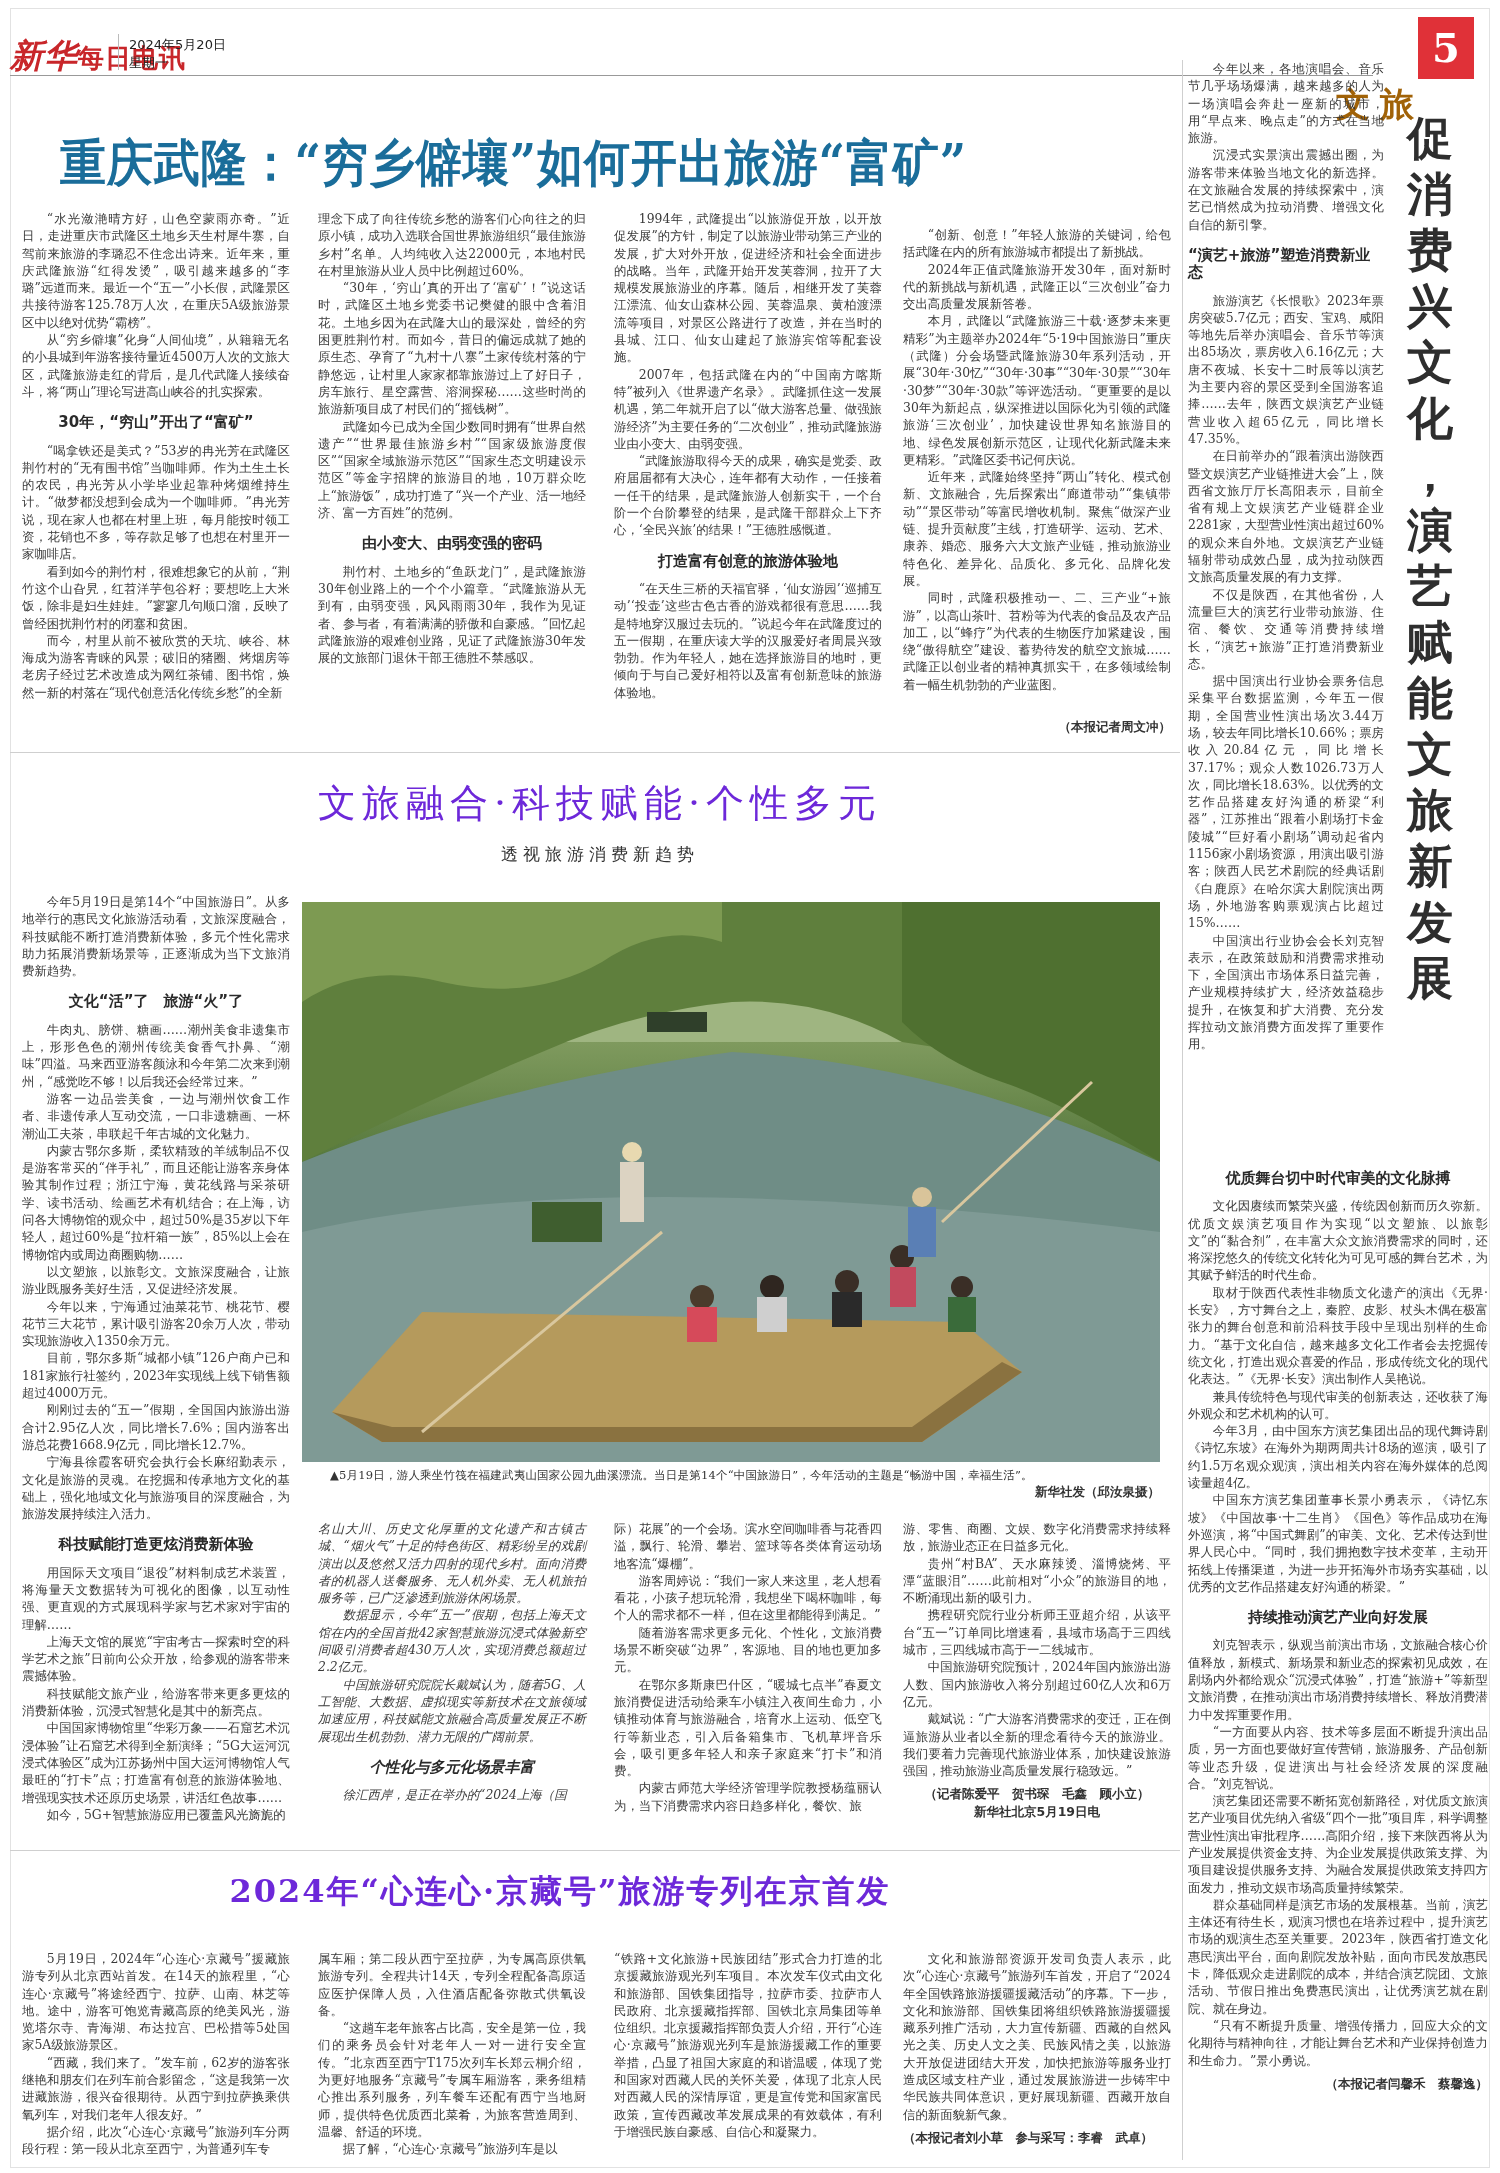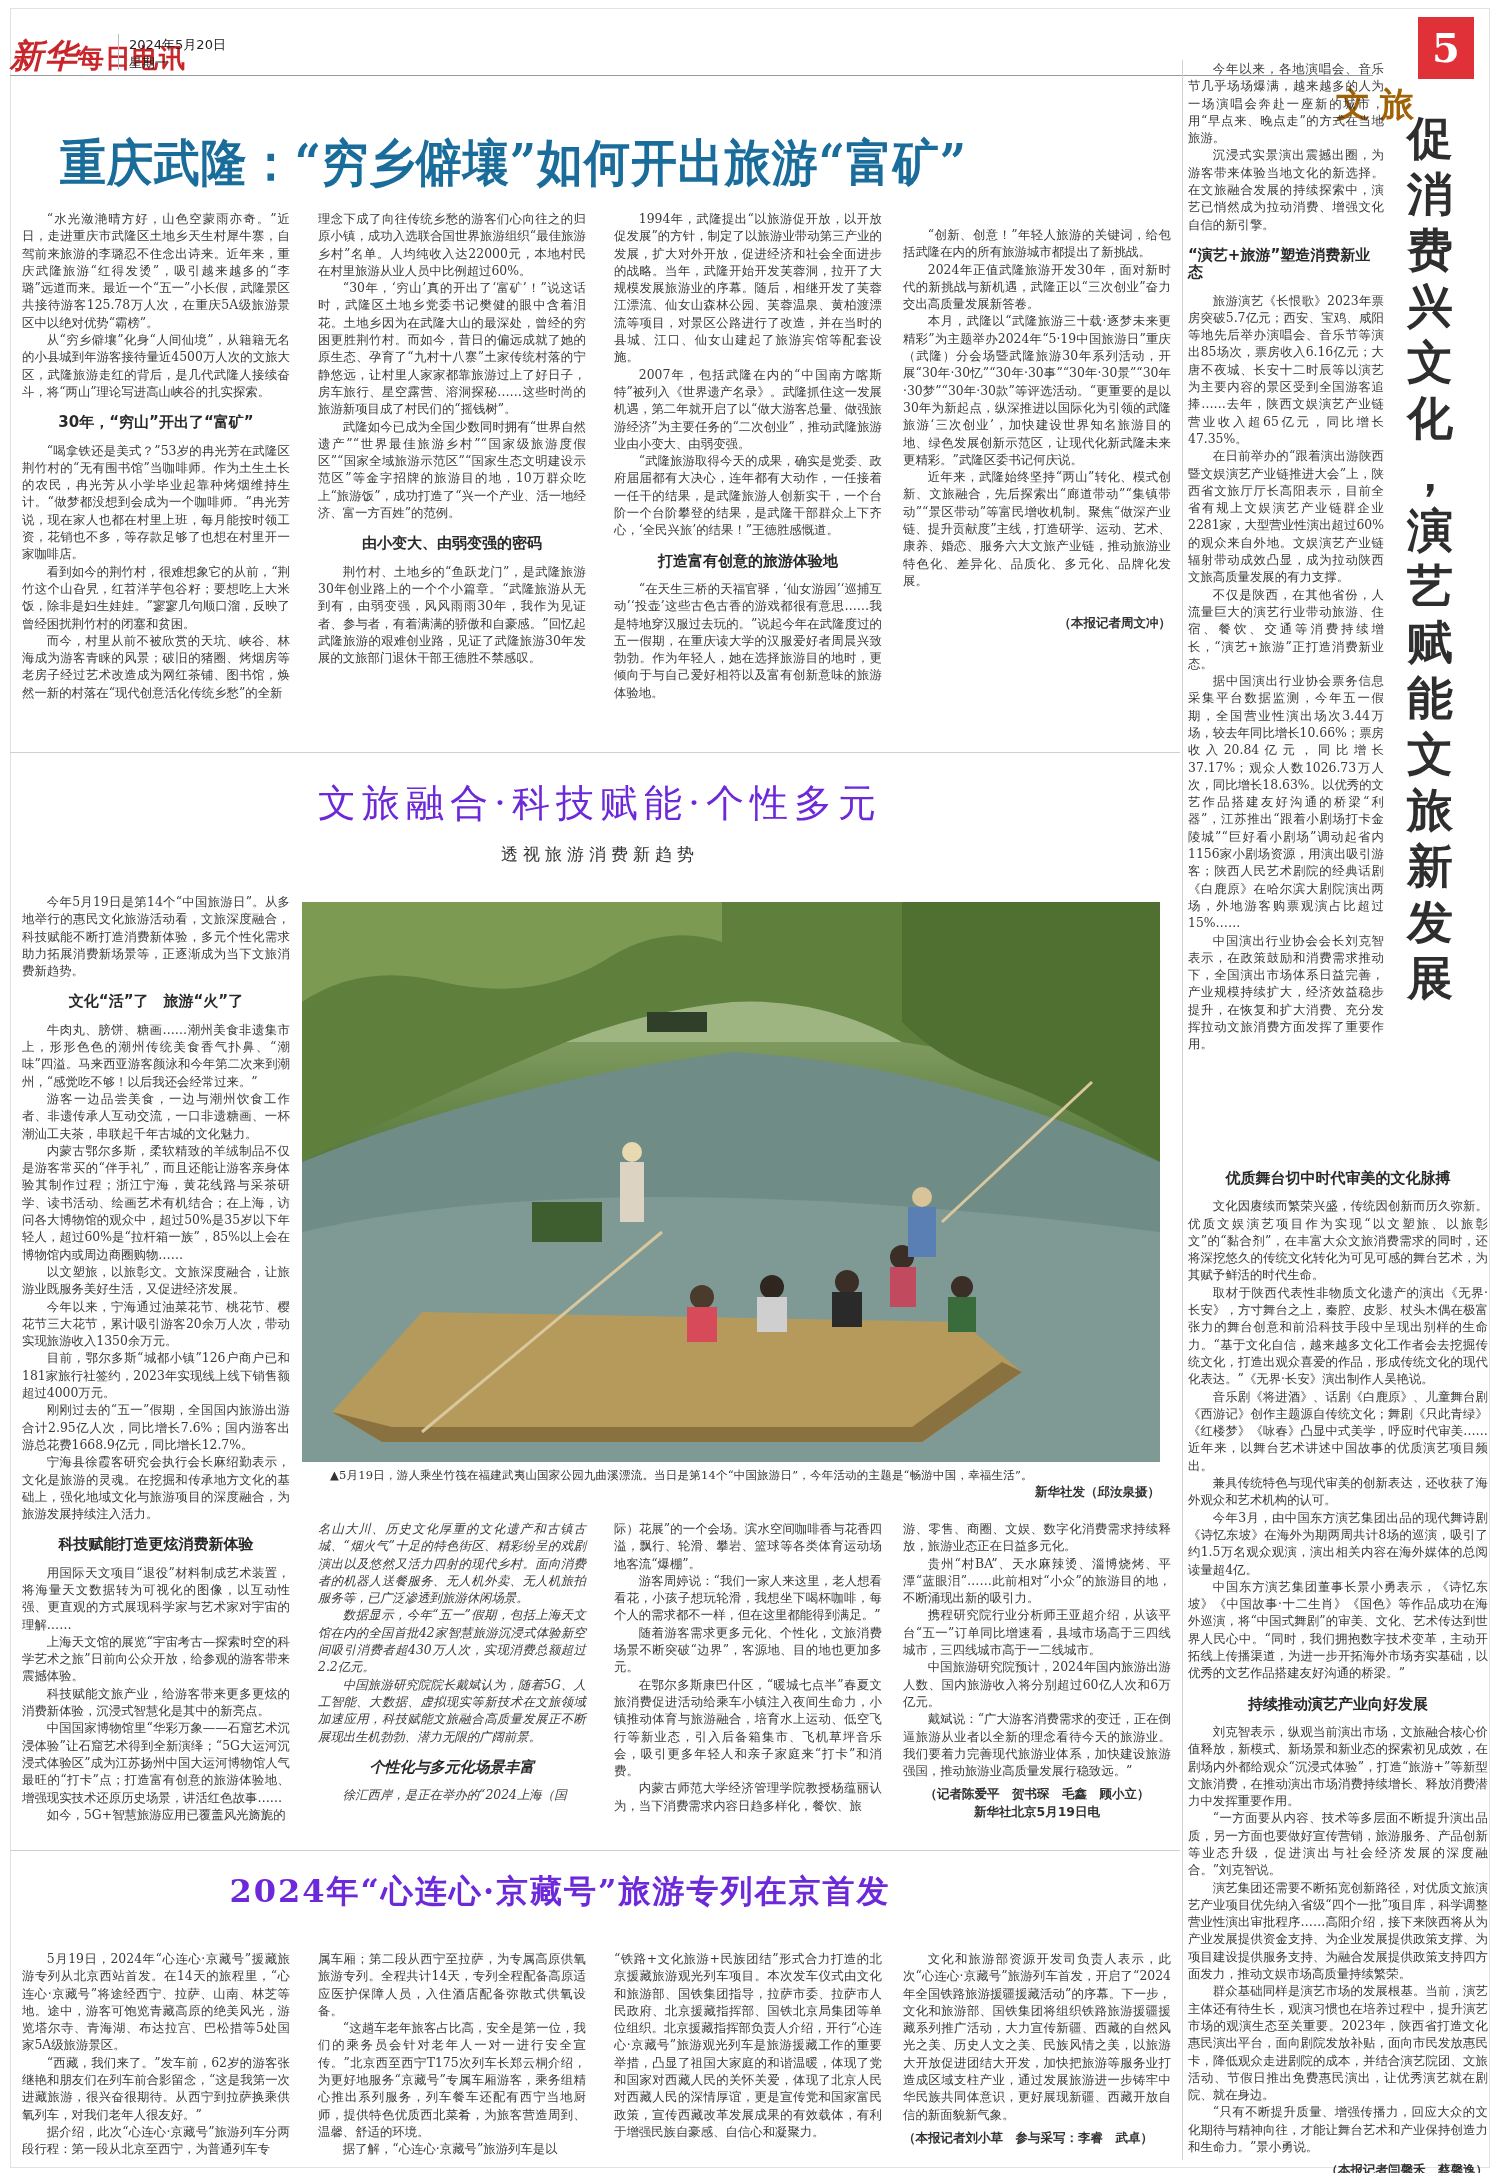--- a/index.html
+++ b/index.html
@@ -81,20 +81,21 @@
   <p>“武隆旅游取得今天的成果，确实是党委、政府届届都有大决心，连年都有大动作，一任接着一任干的结果，是武隆旅游人创新实干，一个台阶一个台阶攀登的结果，是武隆干部群众上下齐心，‘全民兴旅’的结果！”王德胜感慨道。</p>
   <div class="subhead">打造富有创意的旅游体验地</div>
   <p>“在天生三桥的天福官驿，‘仙女游园’‘巡捕互动’‘投壶’这些古色古香的游戏都很有意思……我是特地穿汉服过去玩的。”说起今年在武隆度过的五一假期，在重庆读大学的汉服爱好者周晨兴致勃勃。作为年轻人，她在选择旅游目的地时，更倾向于与自己爱好相符以及富有创新意味的旅游体验地。</p>
 </div>
 
 <div class="col" style="left:903px; top:226px; width:268px;">
   <p>“创新、创意！”年轻人旅游的关键词，给包括武隆在内的所有旅游城市都提出了新挑战。</p>
   <p>2024年正值武隆旅游开发30年，面对新时代的新挑战与新机遇，武隆正以“三次创业”奋力交出高质量发展新答卷。</p>
   <p>本月，武隆以“武隆旅游三十载·逐梦未来更精彩”为主题举办2024年“5·19中国旅游日”重庆（武隆）分会场暨武隆旅游30年系列活动，开展“30年·30忆”“30年·30事”“30年·30景”“30年·30梦”“30年·30款”等评选活动。“更重要的是以30年为新起点，纵深推进以国际化为引领的武隆旅游‘三次创业’，加快建设世界知名旅游目的地、绿色发展创新示范区，让现代化新武隆未来更精彩。”武隆区委书记何庆说。</p>
   <p>近年来，武隆始终坚持“两山”转化、模式创新、文旅融合，先后探索出“廊道带动”“集镇带动”“景区带动”等富民增收机制。聚焦“做深产业链、提升贡献度”主线，打造研学、运动、艺术、康养、婚恋、服务六大文旅产业链，推动旅游业特色化、差异化、品质化、多元化、品牌化发展。</p>
+  <p>同时，武隆积极推动一、二、三产业“+旅游”，以高山茶叶、苕粉等为代表的食品及农产品加工，以“蜂疗”为代表的生物医疗加紧建设，围绕“傲得航空”建设、蓄势待发的航空文旅城……武隆正以创业者的精神真抓实干，在多领域绘制着一幅生机勃勃的产业蓝图。</p>
   <div class="byline" style="padding-left:60px;margin-top:25px;">（本报记者周文冲）</div>
 </div>
 
 <div class="sep-line" style="left:10px; top:752px; width:1170px;"></div>
 
 <div class="headline-black h2">文旅融合·科技赋能·个性多元</div>
 <div class="headline-black h2sub">透视旅游消费新趋势</div>
 
 <div class="col" style="left:22px; top:893px; width:268px;">
   <p>今年5月19日是第14个“中国旅游日”。从多地举行的惠民文化旅游活动看，文旅深度融合，科技赋能不断打造消费新体验，多元个性化需求助力拓展消费新场景等，正逐渐成为当下文旅消费新趋势。</p>
@@ -224,21 +225,20 @@
   <p>在日前举办的“跟着演出游陕西暨文娱演艺产业链推进大会”上，陕西省文旅厅厅长高阳表示，目前全省有规上文娱演艺产业链群企业2281家，大型营业性演出超过60%的观众来自外地。文娱演艺产业链辐射带动成效凸显，成为拉动陕西文旅高质量发展的有力支撑。</p>
   <p>不仅是陕西，在其他省份，人流量巨大的演艺行业带动旅游、住宿、餐饮、交通等消费持续增长，“演艺+旅游”正打造消费新业态。</p>
   <p>据中国演出行业协会票务信息采集平台数据监测，今年五一假期，全国营业性演出场次3.44万场，较去年同比增长10.66%；票房收入20.84亿元，同比增长37.17%；观众人数1026.73万人次，同比增长18.63%。以优秀的文艺作品搭建友好沟通的桥梁“利器”，江苏推出“跟着小剧场打卡金陵城”“巨好看小剧场”调动起省内1156家小剧场资源，用演出吸引游客；陕西人民艺术剧院的经典话剧《白鹿原》在哈尔滨大剧院演出两场，外地游客购票观演占比超过15%……</p>
   <p>中国演出行业协会会长刘克智表示，在政策鼓励和消费需求推动下，全国演出市场体系日益完善，产业规模持续扩大，经济效益稳步提升，在恢复和扩大消费、充分发挥拉动文旅消费方面发挥了重要作用。</p>
 </div>
 
 <div class="col" style="left:1188px; top:1170px; width:300px;">
   <div class="subhead" style="margin-top:0">优质舞台切中时代审美的文化脉搏</div>
   <p>文化因赓续而繁荣兴盛，传统因创新而历久弥新。优质文娱演艺项目作为实现“以文塑旅、以旅彰文”的“黏合剂”，在丰富大众文旅消费需求的同时，还将深挖悠久的传统文化转化为可见可感的舞台艺术，为其赋予鲜活的时代生命。</p>
   <p>取材于陕西代表性非物质文化遗产的演出《无界·长安》，方寸舞台之上，秦腔、皮影、杖头木偶在极富张力的舞台创意和前沿科技手段中呈现出别样的生命力。“基于文化自信，越来越多文化工作者会去挖掘传统文化，打造出观众喜爱的作品，形成传统文化的现代化表达。”《无界·长安》演出制作人吴艳说。</p>
-  <p>音乐剧《将进酒》、话剧《白鹿原》、儿童舞台剧《西游记》创作主题源自传统文化；舞剧《只此青绿》《红楼梦》《咏春》凸显中式美学，呼应时代审美……近年来，以舞台艺术讲述中国故事的优质演艺项目频出。</p>
   <p>兼具传统特色与现代审美的创新表达，还收获了海外观众和艺术机构的认可。</p>
   <p>今年3月，由中国东方演艺集团出品的现代舞诗剧《诗忆东坡》在海外为期两周共计8场的巡演，吸引了约1.5万名观众观演，演出相关内容在海外媒体的总阅读量超4亿。</p>
   <p>中国东方演艺集团董事长景小勇表示，《诗忆东坡》《中国故事·十二生肖》《国色》等作品成功在海外巡演，将“中国式舞剧”的审美、文化、艺术传达到世界人民心中。“同时，我们拥抱数字技术变革，主动开拓线上传播渠道，为进一步开拓海外市场夯实基础，以优秀的文艺作品搭建友好沟通的桥梁。”</p>
   <div class="subhead">持续推动演艺产业向好发展</div>
   <p>刘克智表示，纵观当前演出市场，文旅融合核心价值释放，新模式、新场景和新业态的探索初见成效，在剧场内外都给观众“沉浸式体验”，打造“旅游+”等新型文旅消费，在推动演出市场消费持续增长、释放消费潜力中发挥重要作用。</p>
   <p>“一方面要从内容、技术等多层面不断提升演出品质，另一方面也要做好宣传营销，旅游服务、产品创新等业态升级，促进演出与社会经济发展的深度融合。”刘克智说。</p>
   <p>演艺集团还需要不断拓宽创新路径，对优质文旅演艺产业项目优先纳入省级“四个一批”项目库，科学调整营业性演出审批程序……高阳介绍，接下来陕西将从为产业发展提供资金支持、为企业发展提供政策支撑、为项目建设提供服务支持、为融合发展提供政策支持四方面发力，推动文娱市场高质量持续繁荣。</p>
   <p>群众基础同样是演艺市场的发展根基。当前，演艺主体还有待生长，观演习惯也在培养过程中，提升演艺市场的观演生态至关重要。2023年，陕西省打造文化惠民演出平台，面向剧院发放补贴，面向市民发放惠民卡，降低观众走进剧院的成本，并结合演艺院团、文旅活动、节假日推出免费惠民演出，让优秀演艺就在剧院、就在身边。</p>
   <p>“只有不断提升质量、增强传播力，回应大众的文化期待与精神向往，才能让舞台艺术和产业保持创造力和生命力。”景小勇说。</p>
   <div class="byline">（本报记者闫馨禾　蔡馨逸）</div>

